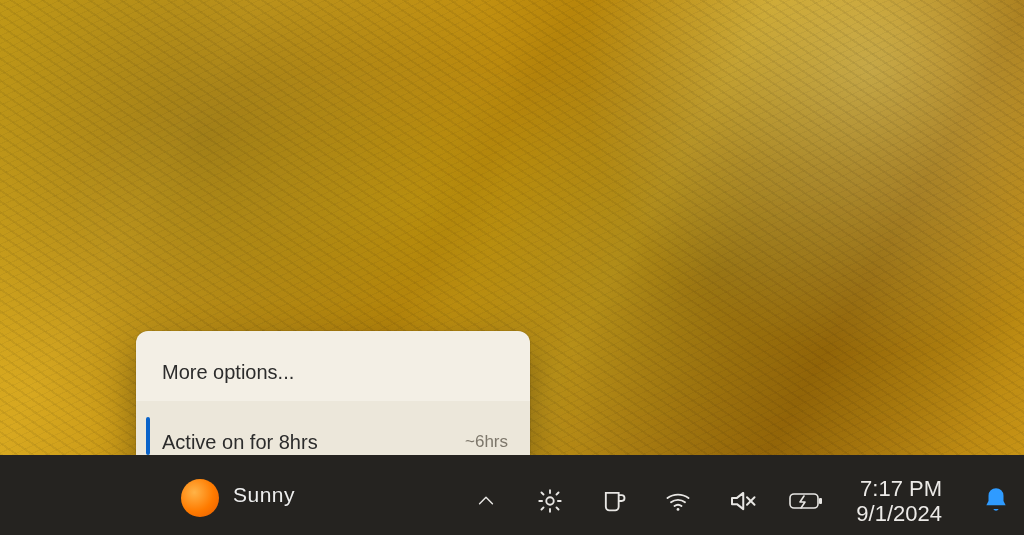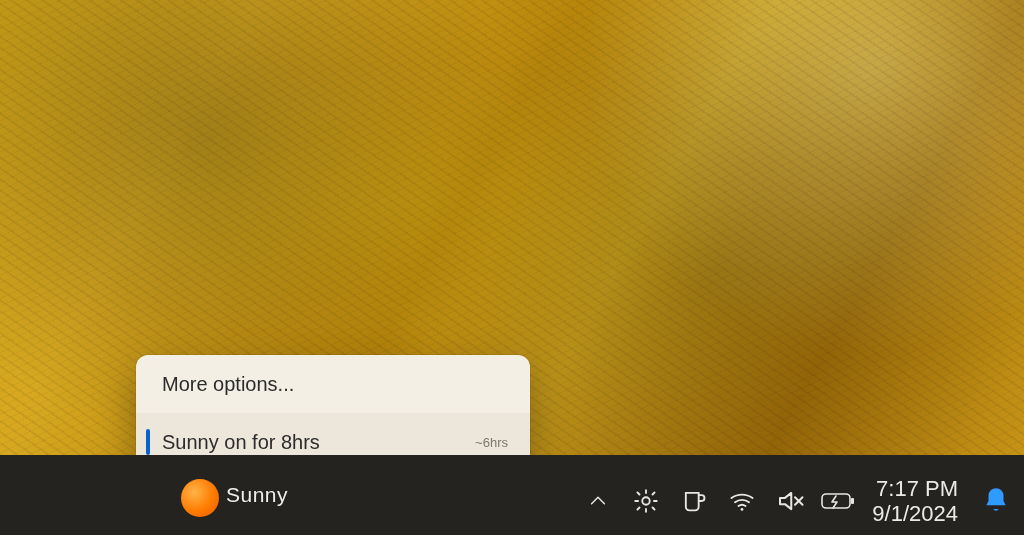--- a/index.html
+++ b/index.html
@@ -60,21 +60,21 @@
     color: #fff;
   }
 
   .weather {
     position: absolute;
     left: 175px;
     bottom: 0;
     height: 80px;
     display: flex;
     align-items: center;
-    gap: 7px;
+    gap: 14px;
   }
   .weather-icon {
     width: 38px; height: 38px;
     border-radius: 50%;
     background: radial-gradient(circle at 35% 35%, #ffb347 0%, #ff7b00 55%, #e65a00 100%);
     margin-top: 6px;
     margin-left: 6px;
   }
   .weather-label {
     font-size: 21px;
@@ -83,21 +83,21 @@
   }
 
   .tray {
     position: absolute;
     right: 0;
     bottom: 0;
     height: 68px;
     display: flex;
     align-items: center;
     padding-right: 8px;
-    gap: 8px;
+    gap: 24px;
   }
   .tray-icon {
     width: 40px;
     height: 80px;
     display: flex;
     align-items: center;
     justify-content: center;
     color: #e8e6e3;
   }
   .tray-icon svg { width: 28px; height: 28px; stroke: currentColor; fill: none; stroke-width: 1.6; }
@@ -123,57 +123,57 @@
     background: #f3efe5;
     border-radius: 12px;
     box-shadow: 0 18px 40px rgba(0,0,0,0.35), 0 0 0 1px rgba(0,0,0,0.06);
     overflow: hidden;
     color: #2c2c2c;
   }
   .flyout-item {
     display: flex;
     align-items: center;
     height: 58px;
-    padding: 0 22px 0 26px;
+    padding: 12px 22px 0 26px;
     font-size: 20px;
     position: relative;
   }
   .flyout-item.highlight {
     background: #ece7da;
   }
   .flyout-item .accent {
     position: absolute;
     left: 10px;
     top: 16px;
     bottom: 16px;
     width: 4px;
     border-radius: 2px;
     background: #0a63c9;
   }
   .flyout-item .secondary {
     margin-left: auto;
     color: #7d776b;
-    font-size: 13px;
+    font-size: 17px;
   }
 </style>
 </head>
 <body>
 
 <div class="viewport">
 
   <div class="wallpaper"></div>
 
   <div class="flyout">
     <div class="flyout-item">
       <span>More options...</span>
     </div>
 
     <div class="flyout-item highlight">
       <div class="accent"></div>
-      <span>Sunny on for 8hrs</span>
+      <span>Active on for 8hrs</span>
       <span class="secondary">~6hrs</span>
     </div>
 
 
   </div>
 
   <div class="taskbar">
 
     <div class="weather">
       <div class="weather-icon"></div>

